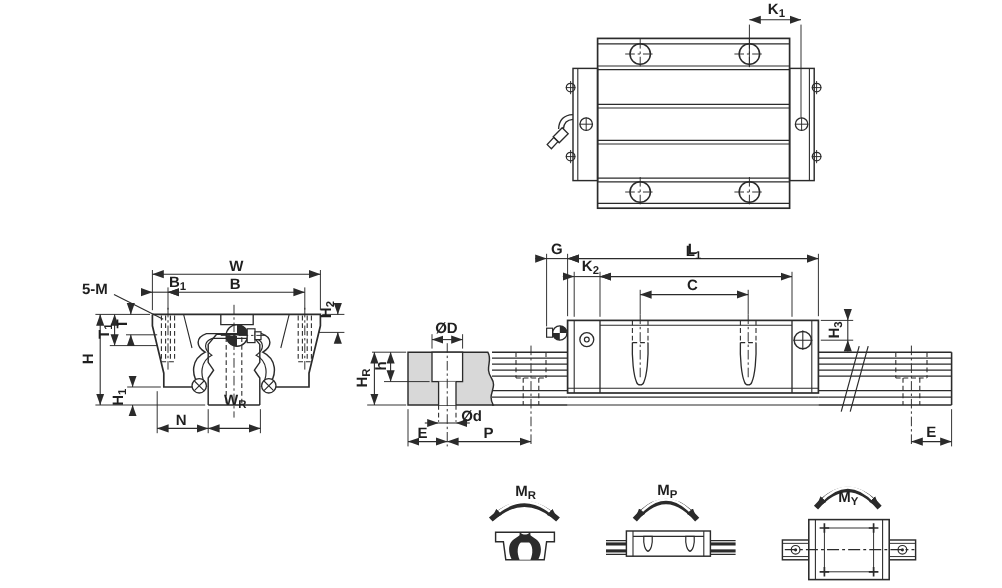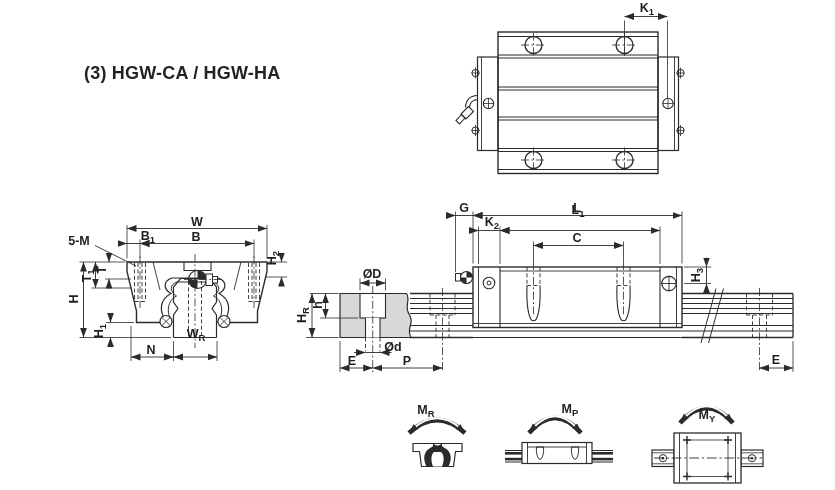--- a/index.html
+++ b/index.html
@@ -246,21 +246,20 @@
     <path d="M679.5,433 V483 M735.5,433 V483" stroke-width="0.9"></path>
     <rect x="687" y="440" width="41" height="36.5" stroke-width="0.8"></rect>
     <g stroke-width="1.4">
       <path d="M683,440 H691 M687,436 V444 M724,440 H732 M728,436 V444"></path>
       <path d="M683,476.5 H691 M687,472.5 V480.5 M724,476.5 H732 M728,472.5 V480.5"></path>
     </g>
     <path d="M654,458 H762" stroke-width="0.9" stroke-dasharray="10 2.6 2.4 2.6"></path>
   </g>
 </svg>
 
-<div class="title">(3) HGW-CA / HGW-HA</div>
 
 <div class="dim" style="left:647px;top:9px"><span>K</span><sub>1</sub></div>
 
 <div class="dim" style="left:197px;top:222px"><span>W</span></div>
 <div class="dim" style="left:148px;top:237px"><span>B</span><sub>1</sub></div>
 <div class="dim" style="left:196px;top:237px"><span>B</span></div>
 <div class="dim" style="left:79px;top:241px"><span>5-M</span></div>
 <div class="dim rot" style="left:273px;top:258px"><span>H</span><sub>2</sub></div>
 <div class="dim rot" style="left:102px;top:270px"><span>T</span></div>
 <div class="dim rot" style="left:88px;top:276px"><span>T</span><sub>1</sub></div>
@@ -276,17 +275,17 @@
 <div class="dim" style="left:577px;top:238px"><span>C</span></div>
 <div class="dim rot" style="left:697px;top:275px"><span>H</span><sub>3</sub></div>
 <div class="dim" style="left:372px;top:274px"><span>ØD</span></div>
 <div class="dim" style="left:393px;top:347px"><span>Ød</span></div>
 <div class="dim rot" style="left:318px;top:305px"><span>h</span></div>
 <div class="dim rot" style="left:303px;top:315px"><span>H</span><sub>R</sub></div>
 <div class="dim" style="left:352px;top:361px"><span>E</span></div>
 <div class="dim" style="left:407px;top:361px"><span>P</span></div>
 <div class="dim" style="left:776px;top:360px"><span>E</span></div>
 
-<div class="dim" style="left:426px;top:411px"><span>M</span><sub>R</sub></div>
-<div class="dim" style="left:570px;top:410px"><span>M</span><sub>P</sub></div>
+<div class="dim" style="left:438px;top:411px"><span>M</span><sub>R</sub></div>
+<div class="dim" style="left:556px;top:410px"><span>M</span><sub>P</sub></div>
 <div class="dim" style="left:707px;top:416px"><span>M</span><sub>Y</sub></div>
 
 </div>
 
 </body></html>

